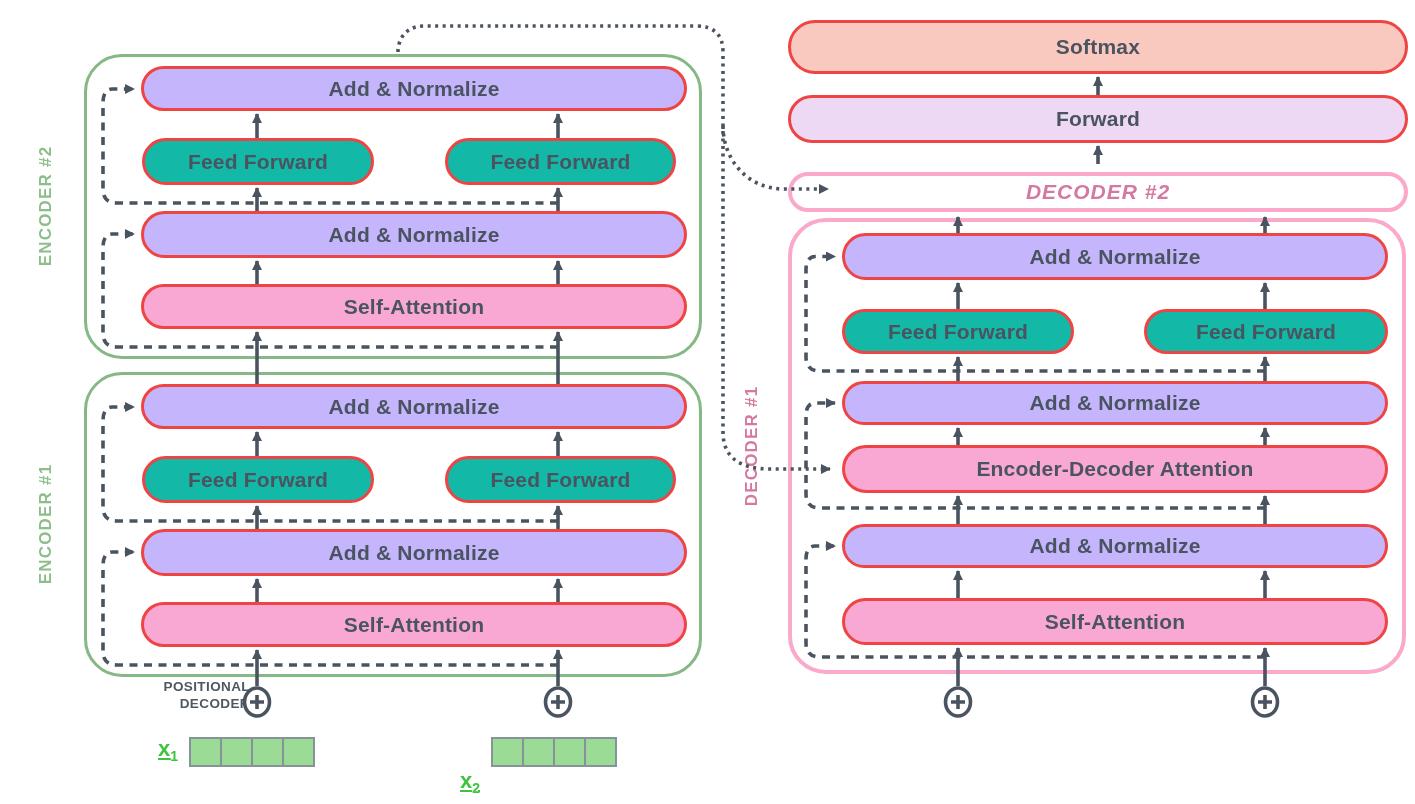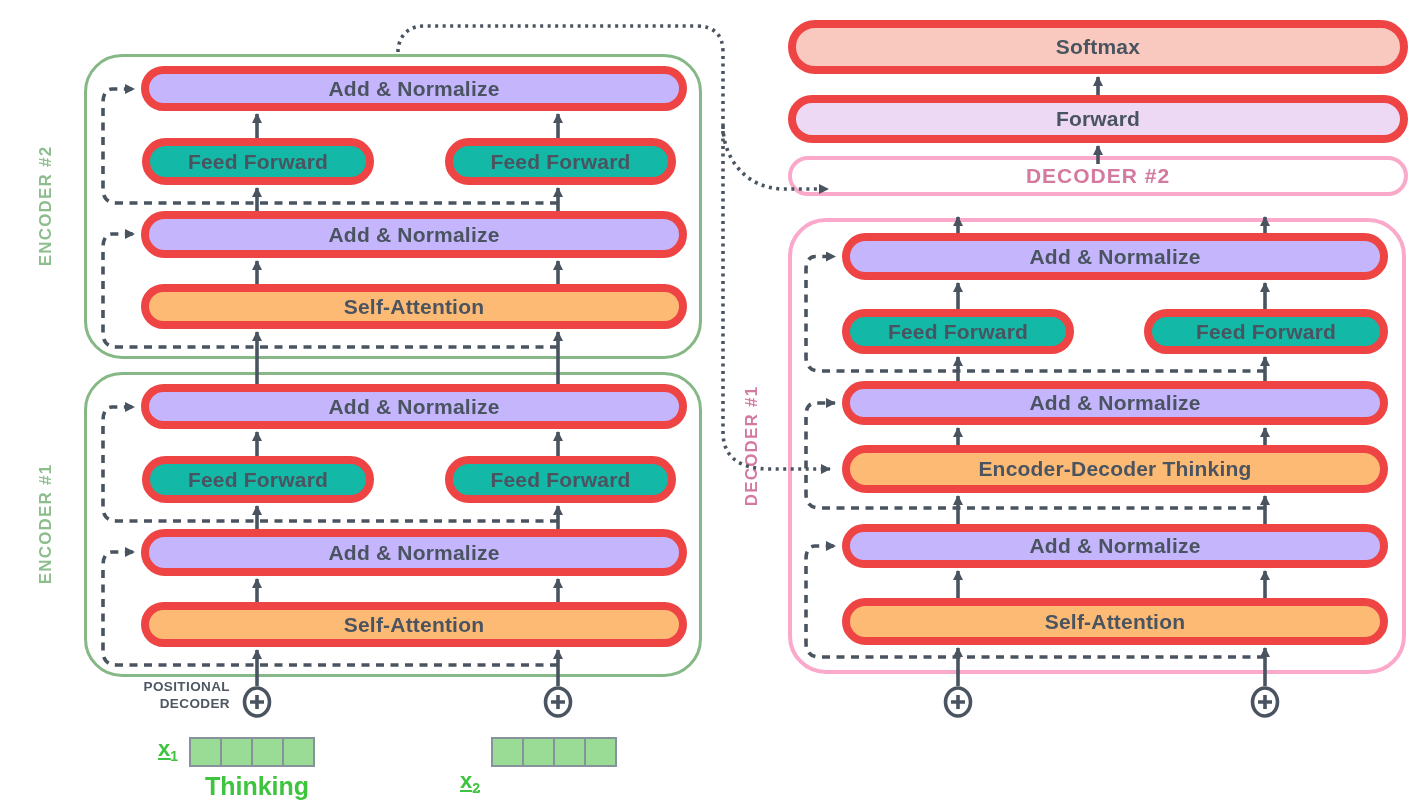--- a/index.html
+++ b/index.html
@@ -4,27 +4,27 @@
 <style>
   html,body{margin:0;padding:0;background:#ffffff;}
   .canvas{
     position:relative;width:1415px;height:804px;background:#ffffff;overflow:hidden;
     font-family:"Liberation Sans","DejaVu Sans",sans-serif;
   }
   .frame{position:absolute;box-sizing:border-box;border-radius:38px;background:transparent;z-index:1;}
   .enc-frame{border:3px solid #86B886;}
   .dec-frame{border:4px solid #FBA9CB;}
   .pill{
-    position:absolute;box-sizing:border-box;border:8px solid #ef4444;border-radius:26px;
+    position:absolute;box-sizing:border-box;border:3px solid #ef4444;border-radius:26px;
     display:flex;align-items:center;justify-content:center;
     font-size:21px;font-weight:600;color:#4A5460;z-index:2;letter-spacing:.2px;
   }
   .fill-green{background:#c4b5fd;}
   .fill-blue{background:#14b8a6;}
-  .fill-orange{background:#fdba74;}
+  .fill-orange{background:#f9a8d4;}
   .fill-salmon{background:#F9C8BF;}
   .fill-purple{background:#EDD9F4;}
   .dec2-pill{
     position:absolute;box-sizing:border-box;border:4px solid #FBA9CB;border-radius:26px;background:#ffffff;
     display:flex;align-items:center;justify-content:center;
     font-size:21px;font-weight:700;color:#D4799F;letter-spacing:1px;z-index:2;
   }
   .side-label{
     position:absolute;font-size:17px;font-weight:700;letter-spacing:1.2px;white-space:nowrap;
     transform:translate(-50%,-50%) rotate(-90deg);z-index:3;
@@ -61,46 +61,45 @@
 
   <div class="pill fill-green" style="left:141px;top:384px;width:546px;height:45px;">Add &amp; Normalize</div>
   <div class="pill fill-blue" style="left:142px;top:456px;width:232px;height:47px;">Feed Forward</div>
   <div class="pill fill-blue" style="left:445px;top:456px;width:231px;height:47px;">Feed Forward</div>
   <div class="pill fill-green" style="left:141px;top:529px;width:546px;height:47px;">Add &amp; Normalize</div>
   <div class="pill fill-orange" style="left:141px;top:602px;width:546px;height:45px;">Self-Attention</div>
 
   <div class="pill fill-salmon" style="left:788px;top:20px;width:620px;height:54px;border-radius:28px;">Softmax</div>
   <div class="pill fill-purple" style="left:788px;top:95px;width:620px;height:48px;">Forward</div>
 
-  <div class="dec2-pill" style="left:788px;top:156px;width:620px;height:40px;">DECODER #2</div>
+  <div class="dec2-pill" style="left:788px;top:172px;width:620px;height:40px;font-style:italic;">DECODER #2</div>
 
   <div class="frame dec-frame" style="left:788px;top:218px;width:618px;height:456px;"></div>
   <div class="side-label dec-label" style="left:752px;top:446px;">DECODER #1</div>
 
   <div class="pill fill-green" style="left:842px;top:233px;width:546px;height:47px;">Add &amp; Normalize</div>
   <div class="pill fill-blue" style="left:842px;top:309px;width:232px;height:45px;">Feed Forward</div>
   <div class="pill fill-blue" style="left:1144px;top:309px;width:244px;height:45px;">Feed Forward</div>
   <div class="pill fill-green" style="left:842px;top:381px;width:546px;height:44px;">Add &amp; Normalize</div>
-  <div class="pill fill-orange" style="left:842px;top:445px;width:546px;height:48px;">Encoder-Decoder Thinking</div>
+  <div class="pill fill-orange" style="left:842px;top:445px;width:546px;height:48px;">Encoder-Decoder Attention</div>
   <div class="pill fill-green" style="left:842px;top:524px;width:546px;height:44px;">Add &amp; Normalize</div>
   <div class="pill fill-orange" style="left:842px;top:598px;width:546px;height:47px;">Self-Attention</div>
 
-  <div class="pe-label" style="left:118px;top:678px;width:112px;">
+  <div class="pe-label" style="left:138px;top:678px;width:112px;">
     <div>POSITIONAL</div>
     <div>DECODER</div>
   </div>
 
   <div class="x-label" style="left:158px;top:736px;"><span>x</span><sub>1</sub></div>
   <div class="vec" style="left:189px;top:737px;">
     <div class="cell"></div>
       <div class="cell"></div>
       <div class="cell"></div>
       <div class="cell"></div>
   </div>
-  <div class="word" style="left:147px;top:772px;">Thinking</div>
 
   <div class="x-label" style="left:460px;top:768px;"><span>x</span><sub>2</sub></div>
   <div class="vec" style="left:491px;top:737px;">
     <div class="cell"></div>
       <div class="cell"></div>
       <div class="cell"></div>
       <div class="cell"></div>
   </div>
 
   <svg class="overlay" width="1415" height="804" viewBox="0 0 1415 804">

